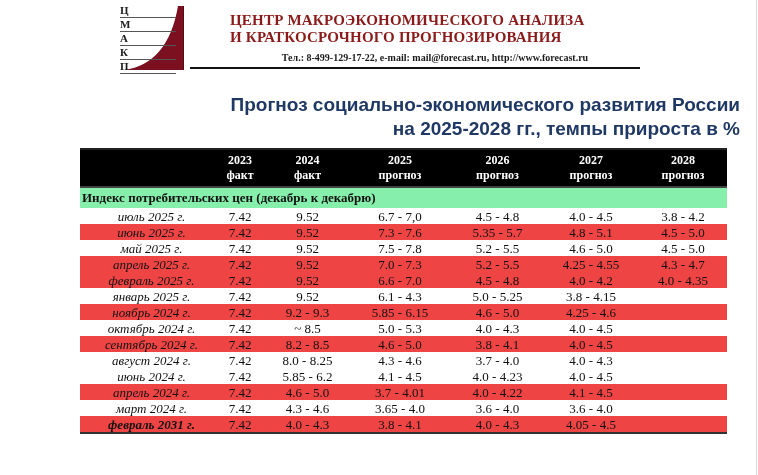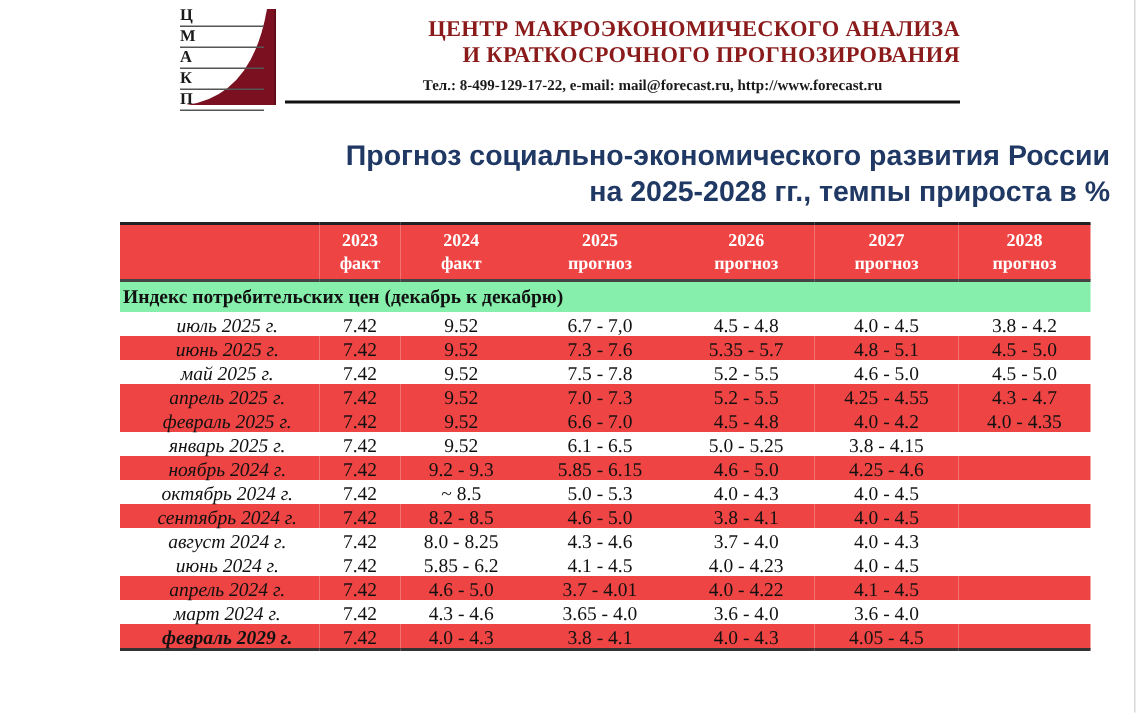--- a/index.html
+++ b/index.html
@@ -1,27 +1,27 @@
 <!DOCTYPE html>
 <html><head>
 <meta charset="utf-8">
 <style>
   html, body { margin:0; padding:0; }
   body { width:758px; height:475px; background:#ffffff; position:relative; overflow:hidden; font-family:"Liberation Serif", serif; }
   .page-edge { position:absolute; left:756px; top:0; width:1px; height:475px; background:#d8d8d8; }
   .logo { position:absolute; left:118px; top:4px; width:66px; height:66px; }
   .logo-letters { position:absolute; left:2px; top:0; width:20px; }
   .logo-letters span { display:block; height:13px; font-size:11px; font-weight:bold; line-height:12px; color:#1a1a1a; border-bottom:1px solid #555; width:56px; }
-  .org-name { position:absolute; left:230px; top:12px; width:410px; text-align:right; color:#8b1a1a; font-weight:bold; font-size:15px; line-height:17px; letter-spacing:0.2px; }
+  .org-name { position:absolute; left:230px; top:12px; width:410px; text-align:left; color:#8b1a1a; font-weight:bold; font-size:15px; line-height:17px; letter-spacing:0.2px; }
   .contacts { position:absolute; left:230px; top:52px; width:410px; text-align:center; font-size:10px; font-weight:bold; color:#1a1a1a; }
   .rule { position:absolute; left:190px; top:67px; width:450px; height:2px; background:#111; }
   .title { position:absolute; left:80px; top:93px; width:660px; text-align:right; font-family:"Liberation Sans", sans-serif; font-weight:bold; font-size:19px; line-height:24px; color:#1f3864; }
   table { position:absolute; left:80px; top:148px; width:647px; border-collapse:collapse; table-layout:fixed; font-size:13px; color:#111; }
   col.c0 { width:133px; } col.c1 { width:54px; } col.c2 { width:81px; } col.c3 { width:104px; } col.c4 { width:91px; } col.c5 { width:96px; } col.c6 { width:88px; }
-  thead tr { background:#ef4444; }
+  thead tr { background:#000000; }
   thead th { color:#ffffff; font-weight:bold; font-size:12px; line-height:15px; height:36px; padding:0; border-top:2px solid #222; border-bottom:2px solid #444; text-align:center; }
   tr.section td { background:#86efac; font-weight:bold; height:20px; padding:0 0 0 2px; font-size:13px; white-space:nowrap; }
   tbody tr.data td { height:16px; line-height:15px; padding:0; text-align:center; }
   tbody tr.data td.label { text-align:center; padding-left:10px; font-style:italic; white-space:nowrap; }
   tbody tr.data.alt td { background:#ef4444; }
   tbody tr.data.boldrow td.label { font-weight:bold; }
   tbody tr.data.last td { border-bottom:2px solid #333; }
 </style>
 </head>
 <body>
@@ -139,21 +139,21 @@
         <td>9.52</td>
         <td>6.6 - 7.0</td>
         <td>4.5 - 4.8</td>
         <td>4.0 - 4.2</td>
         <td>4.0 - 4.35</td>
       </tr>
       <tr class="data">
         <td class="label">январь 2025 г.</td>
         <td>7.42</td>
         <td>9.52</td>
-        <td>6.1 - 6.5</td>
+        <td>6.1 - 4.3</td>
         <td>5.0 - 5.25</td>
         <td>3.8 - 4.15</td>
         <td></td>
       </tr>
       <tr class="data alt">
         <td class="label">ноябрь 2024 г.</td>
         <td>7.42</td>
         <td>9.2 - 9.3</td>
         <td>5.85 - 6.15</td>
         <td>4.6 - 5.0</td>
@@ -208,21 +208,21 @@
       <tr class="data">
         <td class="label">март 2024 г.</td>
         <td>7.42</td>
         <td>4.3 - 4.6</td>
         <td>3.65 - 4.0</td>
         <td>3.6 - 4.0</td>
         <td>3.6 - 4.0</td>
         <td></td>
       </tr>
       <tr class="data alt last boldrow">
-        <td class="label">февраль 2029 г.</td>
+        <td class="label">февраль 2031 г.</td>
         <td>7.42</td>
         <td>4.0 - 4.3</td>
         <td>3.8 - 4.1</td>
         <td>4.0 - 4.3</td>
         <td>4.05 - 4.5</td>
         <td></td>
       </tr>
     </tbody>
 </table>
 

